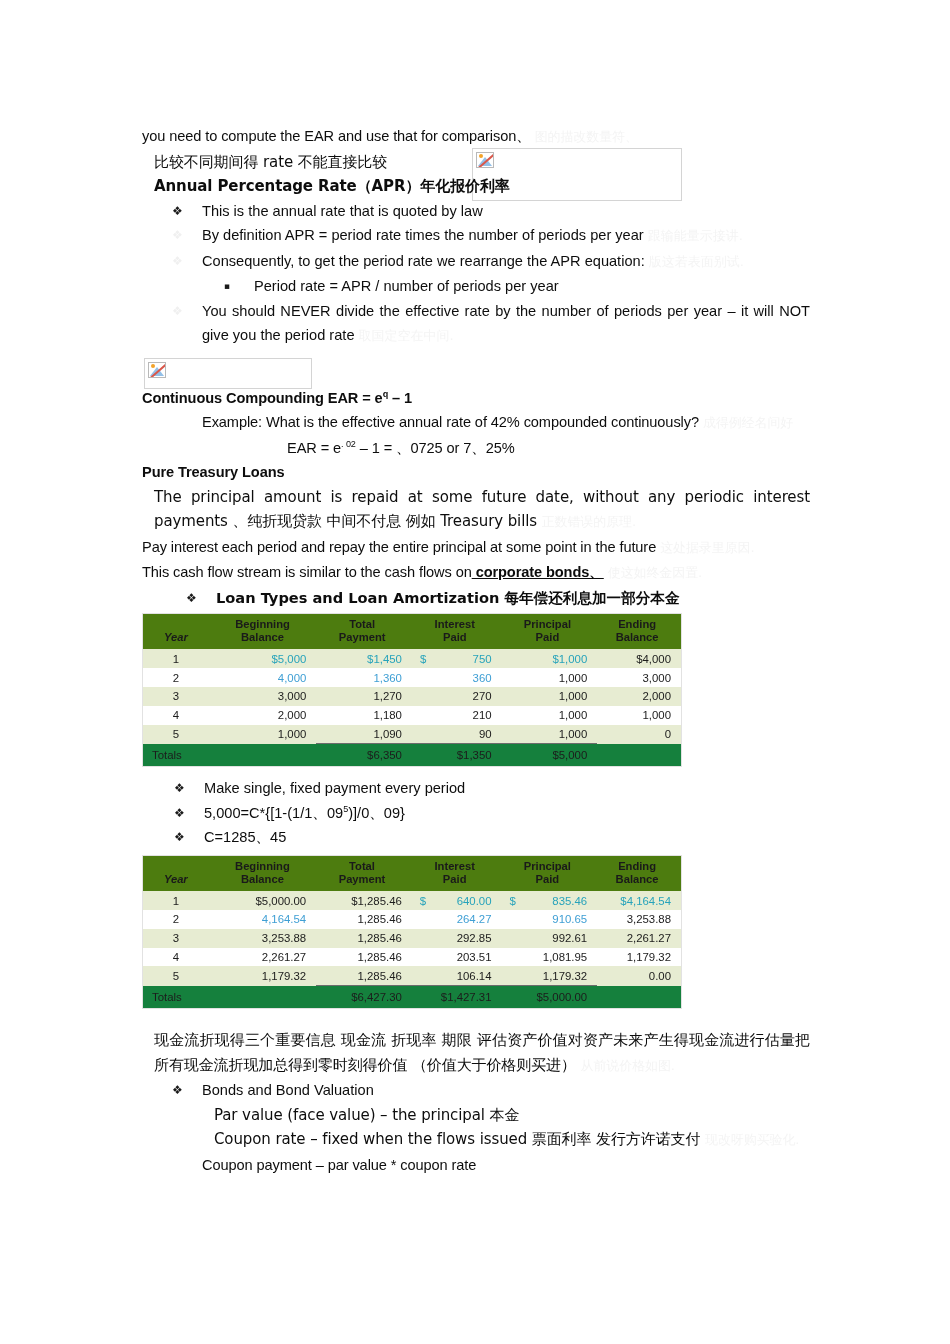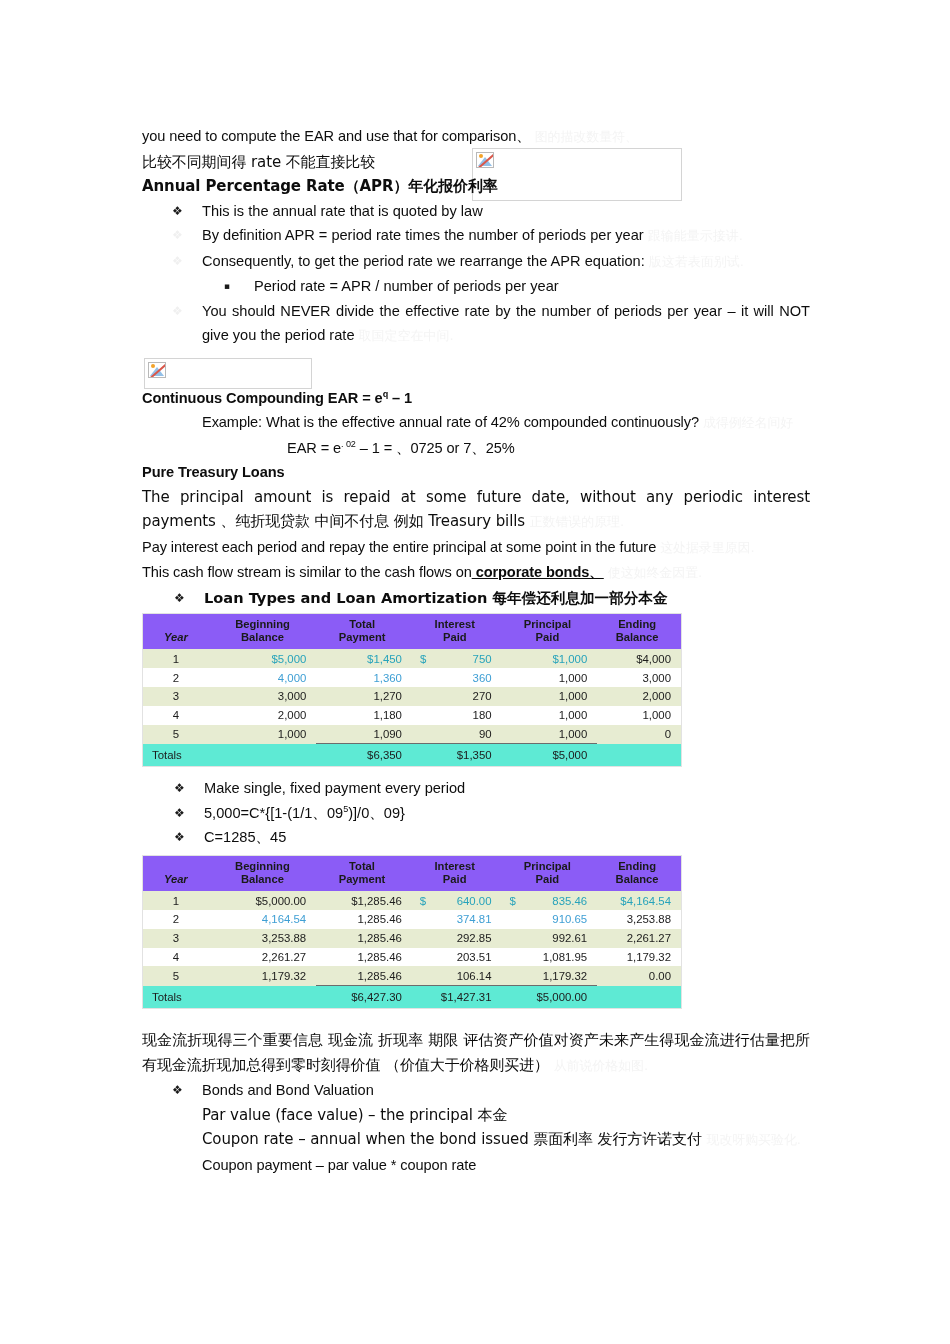--- a/index.html
+++ b/index.html
@@ -27,21 +27,21 @@
 
   
   .line {
     font-size: 14.6px;
     line-height: 24.5px;
     color: #0d0d0d;
     letter-spacing: -0.1px;
     white-space: normal;
   }
   .line.bold { font-weight: bold; }
-  .cn { font-family: "DejaVu Sans", "Liberation Sans", sans-serif; font-size: 15px; }
+  .cn { font-family: "DejaVu Sans", "Liberation Sans", sans-serif; font-size: 15px; margin-left: 12px; }
 
   
   .bul {
     position: relative;
     font-size: 14.6px;
     line-height: 24.5px;
     color: #0d0d0d;
   }
   .bul .mk {
     position: absolute;
@@ -118,42 +118,42 @@
     box-sizing: border-box;
   }
   table.amort {
     border-collapse: collapse;
     width: 100%;
     font-family: "Liberation Sans", "DejaVu Sans", sans-serif;
     font-size: 11.4px;
     color: #1c1c1c;
   }
   table.amort th {
-    background: #8b5cf6;
+    background: #4d7c0f;
     font-weight: bold;
     font-size: 11.2px;
     color: #1a1a1a;
     padding: 4px 10px 5px 6px;
     text-align: center;
     vertical-align: bottom;
     line-height: 13.2px;
     border: none;
   }
   table.amort th.yr { vertical-align: bottom; font-style: italic; }
   table.amort td {
     padding: 3.4px 10px 3.4px 6px;
     text-align: right;
     border: none;
     white-space: nowrap;
   }
   table.amort td.yr { text-align: center; }
   table.amort tr.alt td { background: #e7ecd2; }
   table.amort tr.plain td { background: #ffffff; }
   table.amort tr.totals td {
-    background: #5eead4;
+    background: #15803d;
     padding-top: 5px;
     padding-bottom: 5px;
   }
   table.amort td.lbl { text-align: left; padding-left: 9px; }
   .teal { color: #27a3bb; }
   .blue { color: #3f9fd4; }
   td.money-sym { text-align: right; position: relative; }
   td.money-sym .sym {
     position: absolute;
     left: 8px;
@@ -322,21 +322,21 @@
             <td>3,000</td>
             <td>1,270</td>
             <td>270</td>
             <td>1,000</td>
             <td>2,000</td>
           </tr>
           <tr class="plain">
             <td class="yr">4</td>
             <td>2,000</td>
             <td>1,180</td>
-            <td>180</td>
+            <td>210</td>
             <td>1,000</td>
             <td>1,000</td>
           </tr>
           <tr class="alt ruleRow">
             <td class="yr">5</td>
             <td>1,000</td>
             <td class="ruled">1,090</td>
             <td class="ruled">90</td>
             <td class="ruled">1,000</td>
             <td>0</td>
@@ -416,21 +416,21 @@
             </td>
             <td class="teal money-sym">
               <span class="sym">$</span><span>835.46</span>
             </td>
             <td class="teal">$4,164.54</td>
           </tr>
           <tr class="plain">
             <td class="yr">2</td>
             <td class="blue">4,164.54</td>
             <td>1,285.46</td>
-            <td class="blue">374.81</td>
+            <td class="blue">264.27</td>
             <td class="blue">910.65</td>
             <td>3,253.88</td>
           </tr>
           <tr class="alt">
             <td class="yr">3</td>
             <td>3,253.88</td>
             <td>1,285.46</td>
             <td>292.85</td>
             <td>992.61</td>
             <td>2,261.27</td>
@@ -471,20 +471,20 @@
     </div>
 
     <div class="bul lvl1">
       <span class="mk">❖</span>
       <span>Bonds and Bond Valuation</span>
     </div>
 
     <div class="line ind1 cn">Par value (face value) – the principal 本金</div>
 
     <div class="line ind1 cn">
-      <span>Coupon rate – annual when the bond issued 票面利率 发行方许诺支付</span>
+      <span>Coupon rate – fixed when the flows issued 票面利率 发行方许诺支付</span>
       <span class="ghost">现改呀购买验化.</span>
     </div>
 
     <div class="line ind1">Coupon payment – par value * coupon rate</div>
 
   </div>
 </div>
 
 </body></html>

